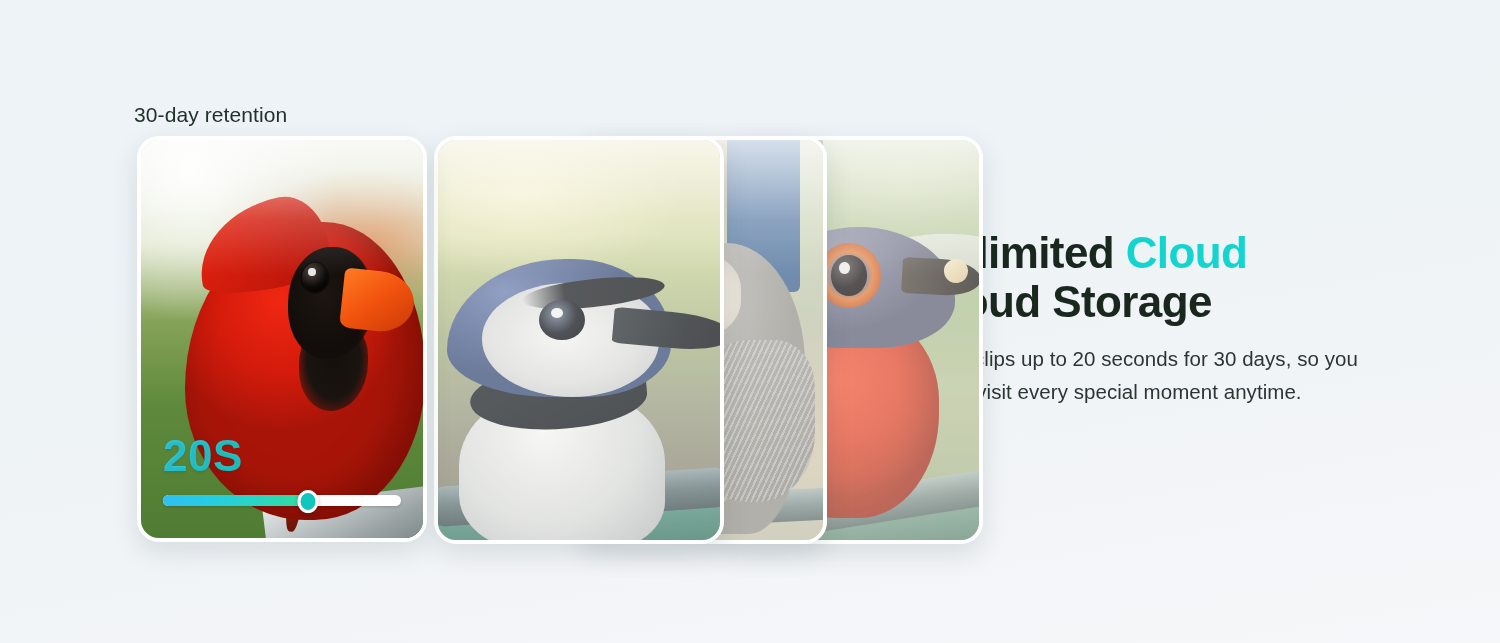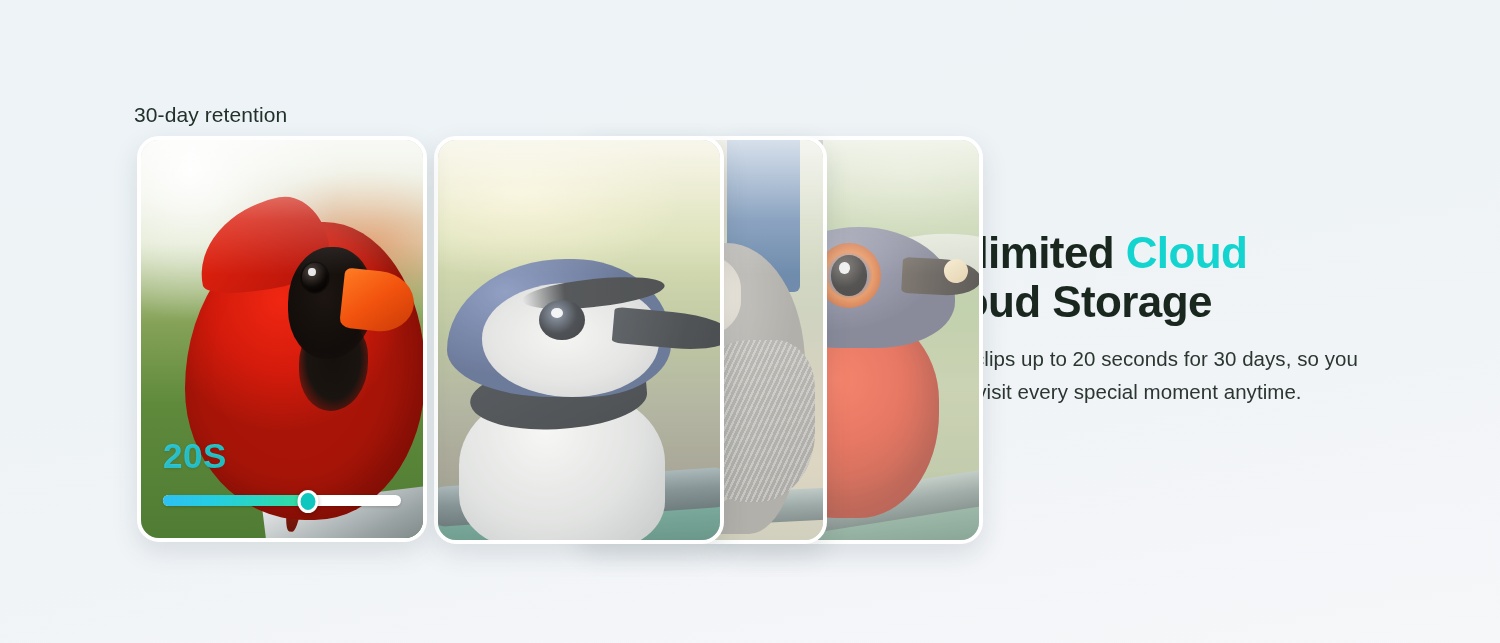--- a/index.html
+++ b/index.html
@@ -448,21 +448,21 @@
 
   
   .clip-overlay {
     position: absolute;
     left: 22px;
     right: 22px;
     bottom: 30px;
     z-index: 5;
   }
   .clip-duration {
-    font-size: 35px;
+    font-size: 44px;
     font-weight: 800;
     letter-spacing: 0.5px;
     line-height: 40px;
     background: linear-gradient(95deg, #2fd4e6 0%, #19cfc4 48%, #21d0b6 100%);
     -webkit-background-clip: text;
     background-clip: text;
     color: transparent;
     margin-bottom: 16px;
     text-shadow: 0 1px 3px rgba(0,0,0,0.12);
   }

